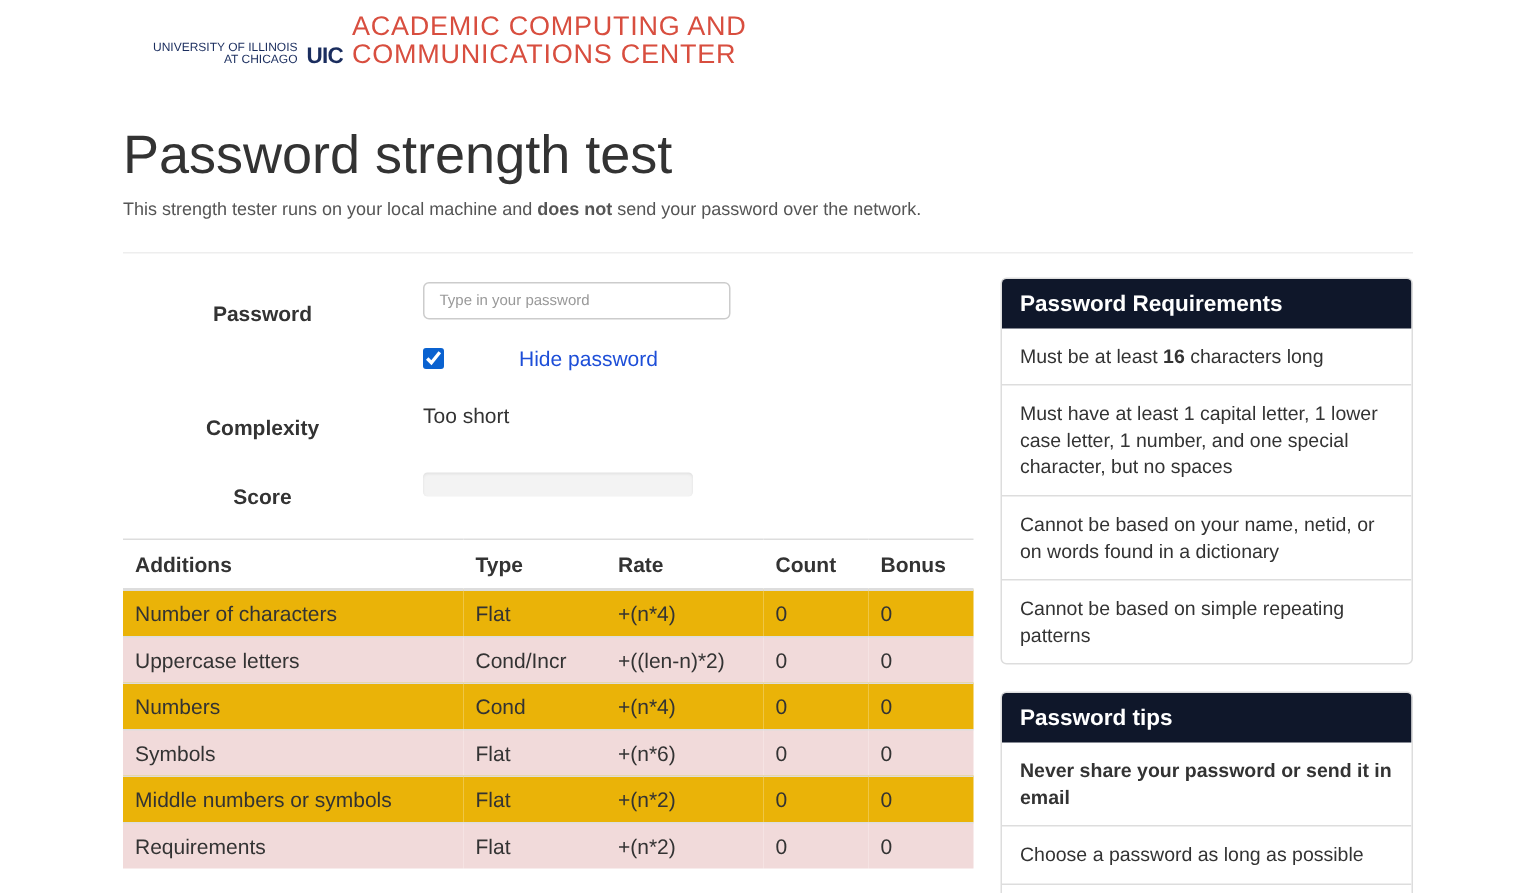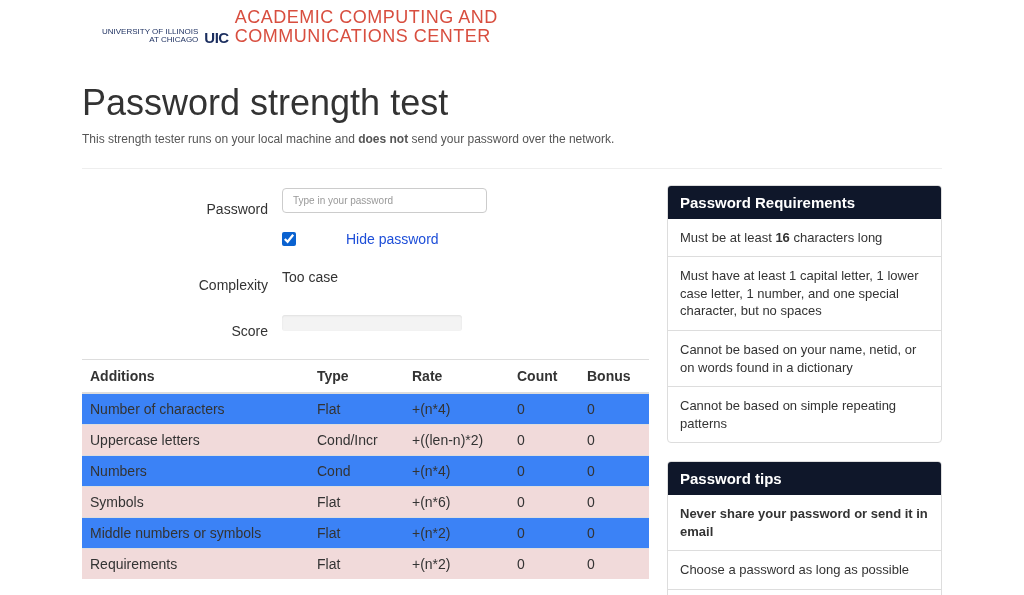--- a/index.html
+++ b/index.html
@@ -68,23 +68,23 @@
     }
     .left-col { flex: 1; min-width: 0; }
     .right-col { width: 275px; flex-shrink: 0; }
     .form-row {
       display: flex;
       align-items: center;
       margin-bottom: 14px;
     }
     .form-label {
       width: 200px;
-      text-align: right;
+      text-align: center;
       padding-right: 14px;
-      font-weight: 400;
+      font-weight: 700;
       font-size: 14px;
       color: #333;
       margin-top: 16px;
     }
     .form-value { flex: 1; }
     .pw-input {
       width: 205px;
       padding: 6px 10px;
       border: 1px solid #ccc;
       border-radius: 4px;
@@ -122,21 +122,21 @@
       text-align: left;
       padding: 8px 8px;
       border-top: 1px solid #ddd;
       border-bottom: 2px solid #ddd;
       font-weight: 700;
     }
     .data-table td {
       padding: 7px 8px;
       border-top: 1px solid #ddd;
     }
-    .data-table.additions tbody tr { background: #3b82f6; }
+    .data-table.additions tbody tr { background: #eab308; }
     .data-table.additions tbody tr:nth-child(even) { background: #f1dada; }
     .panel {
       border: 1px solid #ddd;
       border-radius: 4px;
       margin-bottom: 18px;
       overflow: hidden;
     }
     .panel-header {
       background: #0f172a;
       color: #fff;
@@ -199,21 +199,21 @@
           <label class="checkbox-wrap">
             <input type="checkbox" checked="" style="">
             <span class="checkbox-label">Hide password</span>
           </label>
         </div>
       </div>
 
       <div class="form-row">
         <div class="form-label">Complexity</div>
         <div class="form-value">
-          <span class="complexity-text">Too case</span>
+          <span class="complexity-text">Too short</span>
         </div>
       </div>
 
       <div class="form-row">
         <div class="form-label">Score</div>
         <div class="form-value">
           <div class="progress-bar"></div>
         </div>
       </div>
 

